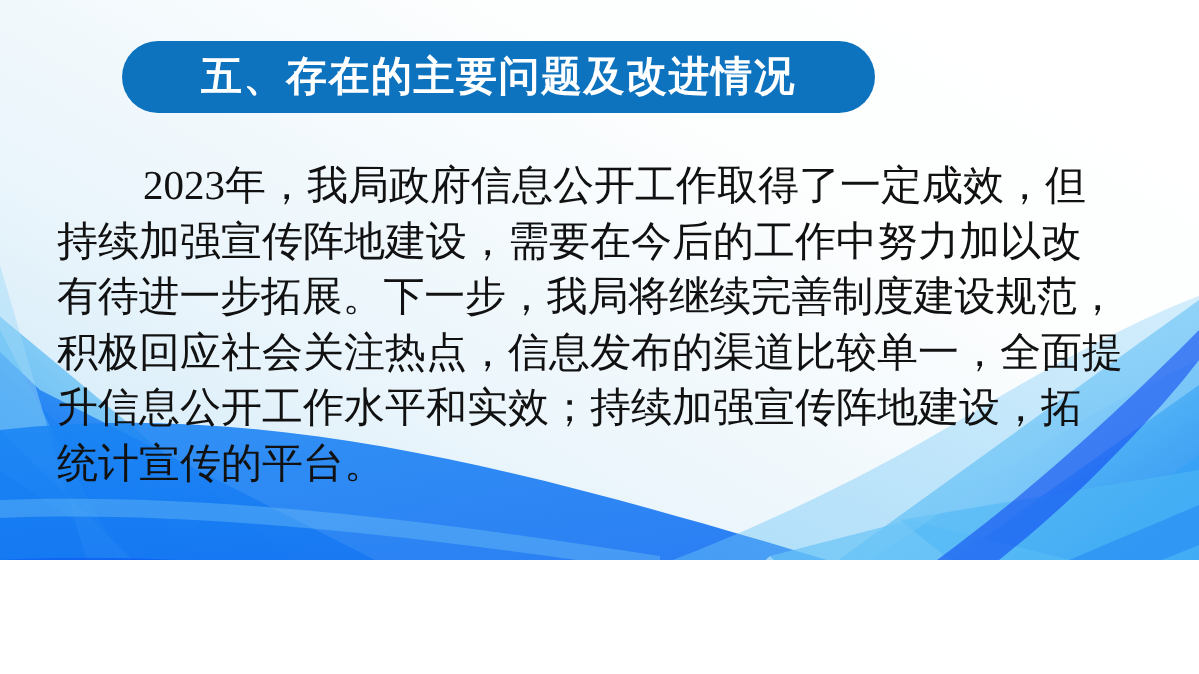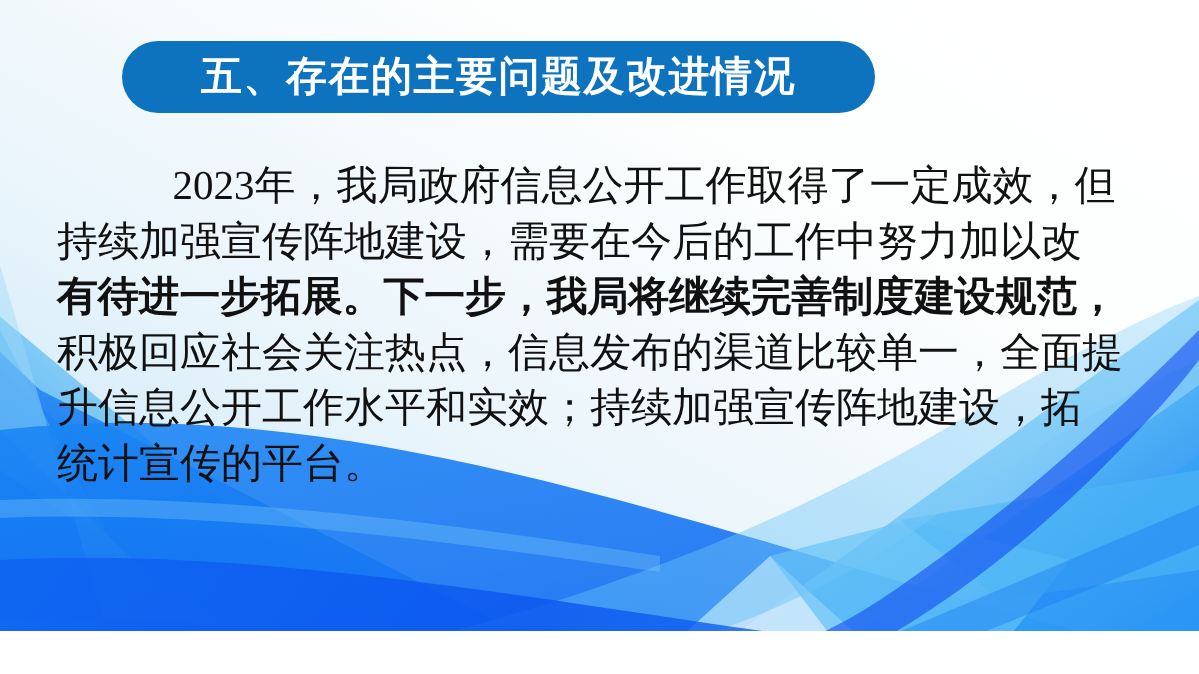--- a/index.html
+++ b/index.html
@@ -3,21 +3,21 @@
 <meta charset="utf-8">
 <style>
   html, body {
     margin: 0;
     padding: 0;
     background: #ffffff;
   }
   #slide {
     position: relative;
     width: 1199px;
-    height: 631px;
+    height: 560px;
     overflow: hidden;
     font-family: "Liberation Serif", "DejaVu Serif", serif;
     background: #ffffff;
   }
 
   
   #bg-art {
     position: absolute;
     inset: 0;
     width: 1199px;
@@ -62,25 +62,23 @@
     font-family: "Liberation Serif", "DejaVu Serif", serif;
     font-size: 41px;
     line-height: 55.5px;
     color: #111111;
     white-space: nowrap;
     letter-spacing: 0px;
     text-rendering: geometricPrecision;
   }
   .body-line.indent {
     text-indent: 86px;
-    text-align: center;
   }
   .body-line.tight {
     letter-spacing: -0.2px;
-    font-weight: bold;
   }
 </style>
 </head>
 <body>
 
 <div id="slide">
 
   <svg id="bg-art" viewBox="0 0 1199 674" preserveAspectRatio="none" xmlns="http://www.w3.org/2000/svg">
     <defs>
       <linearGradient id="gBase" x1="0" y1="1" x2="1" y2="0">

